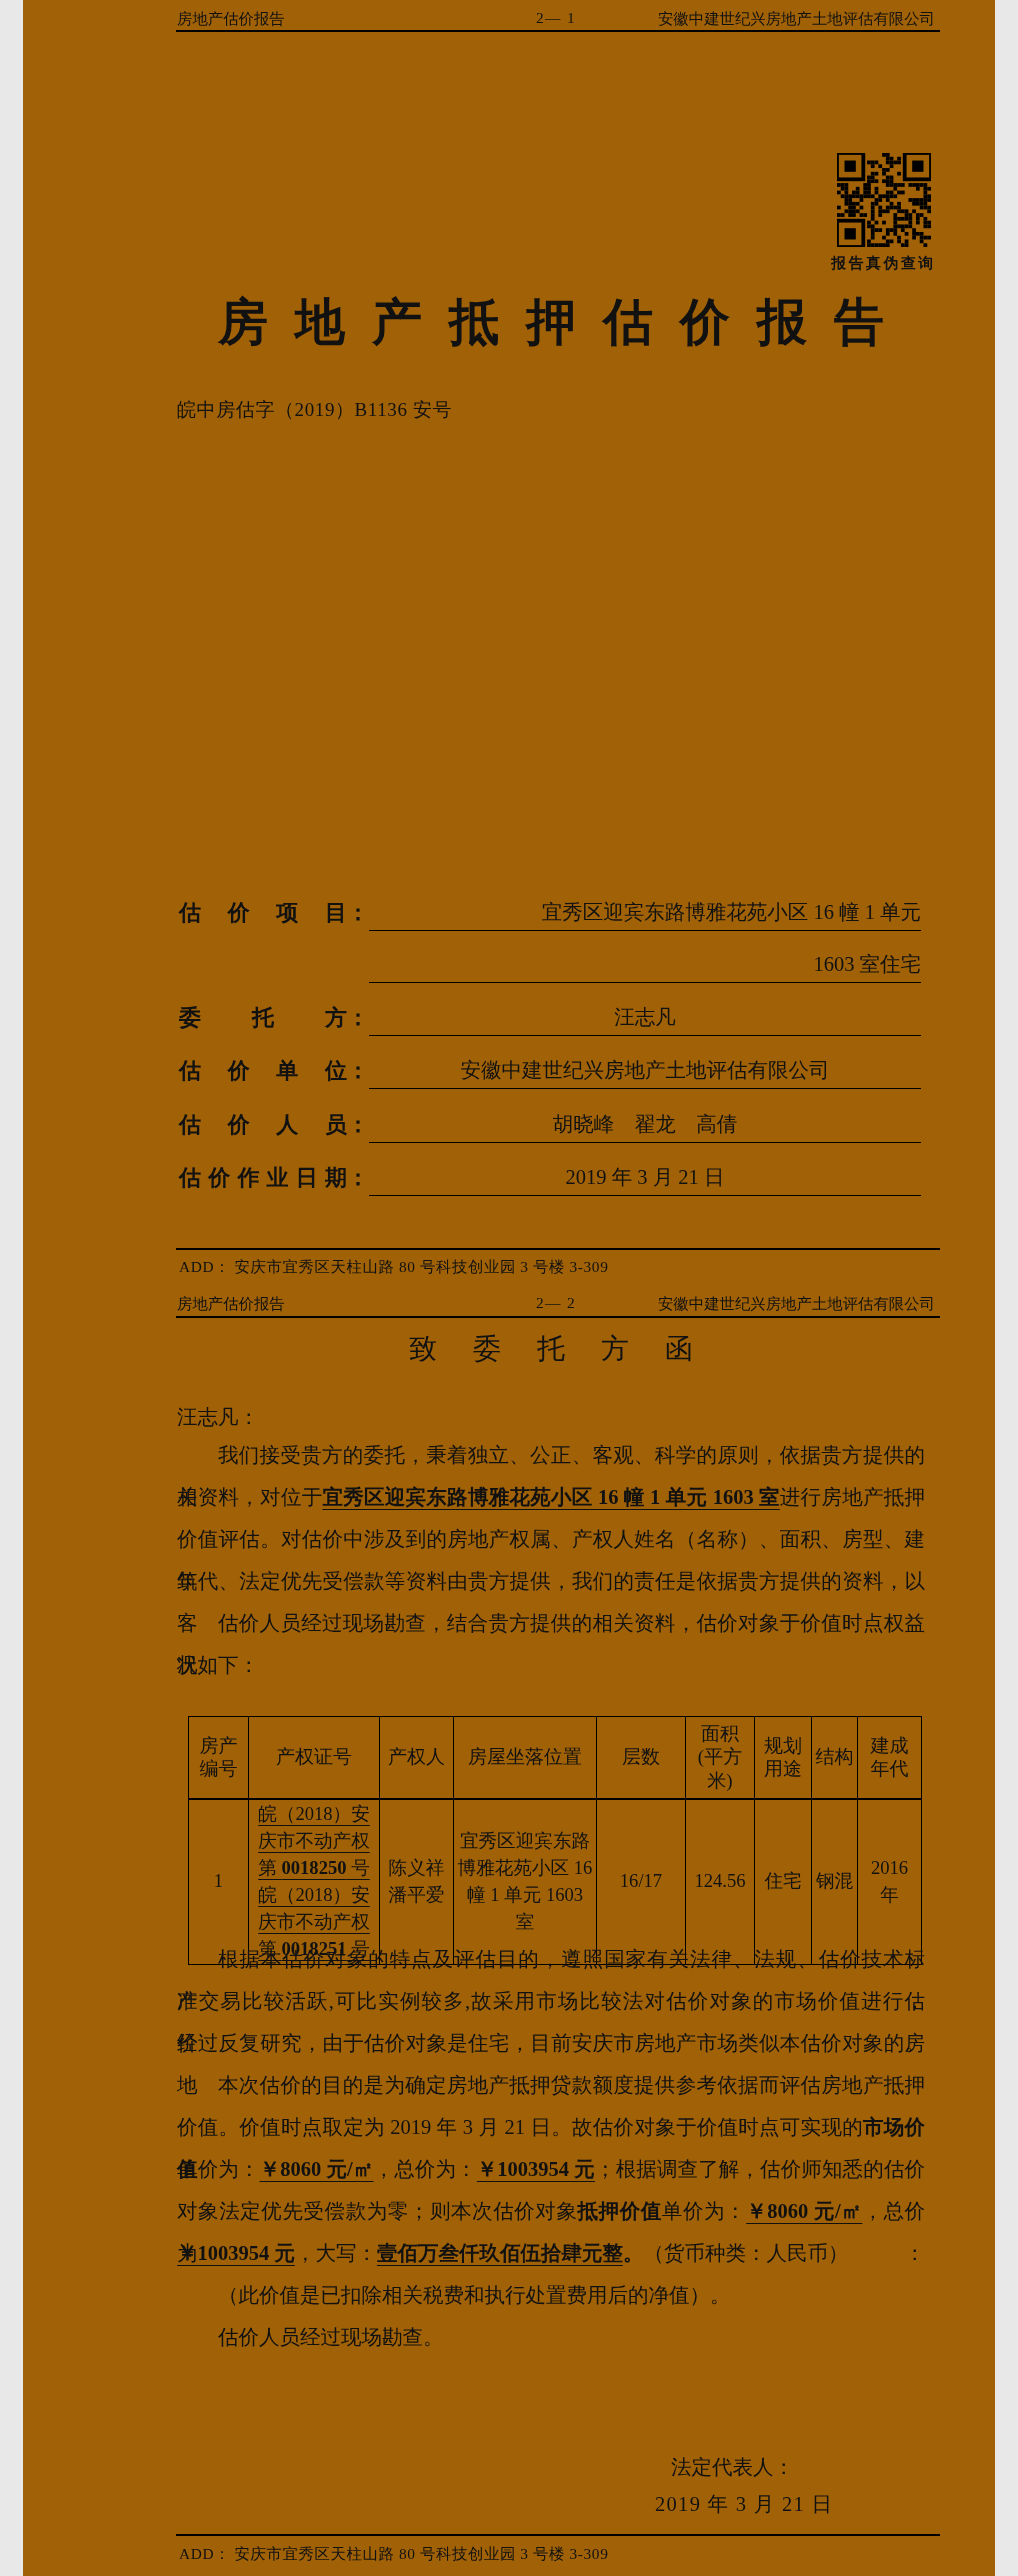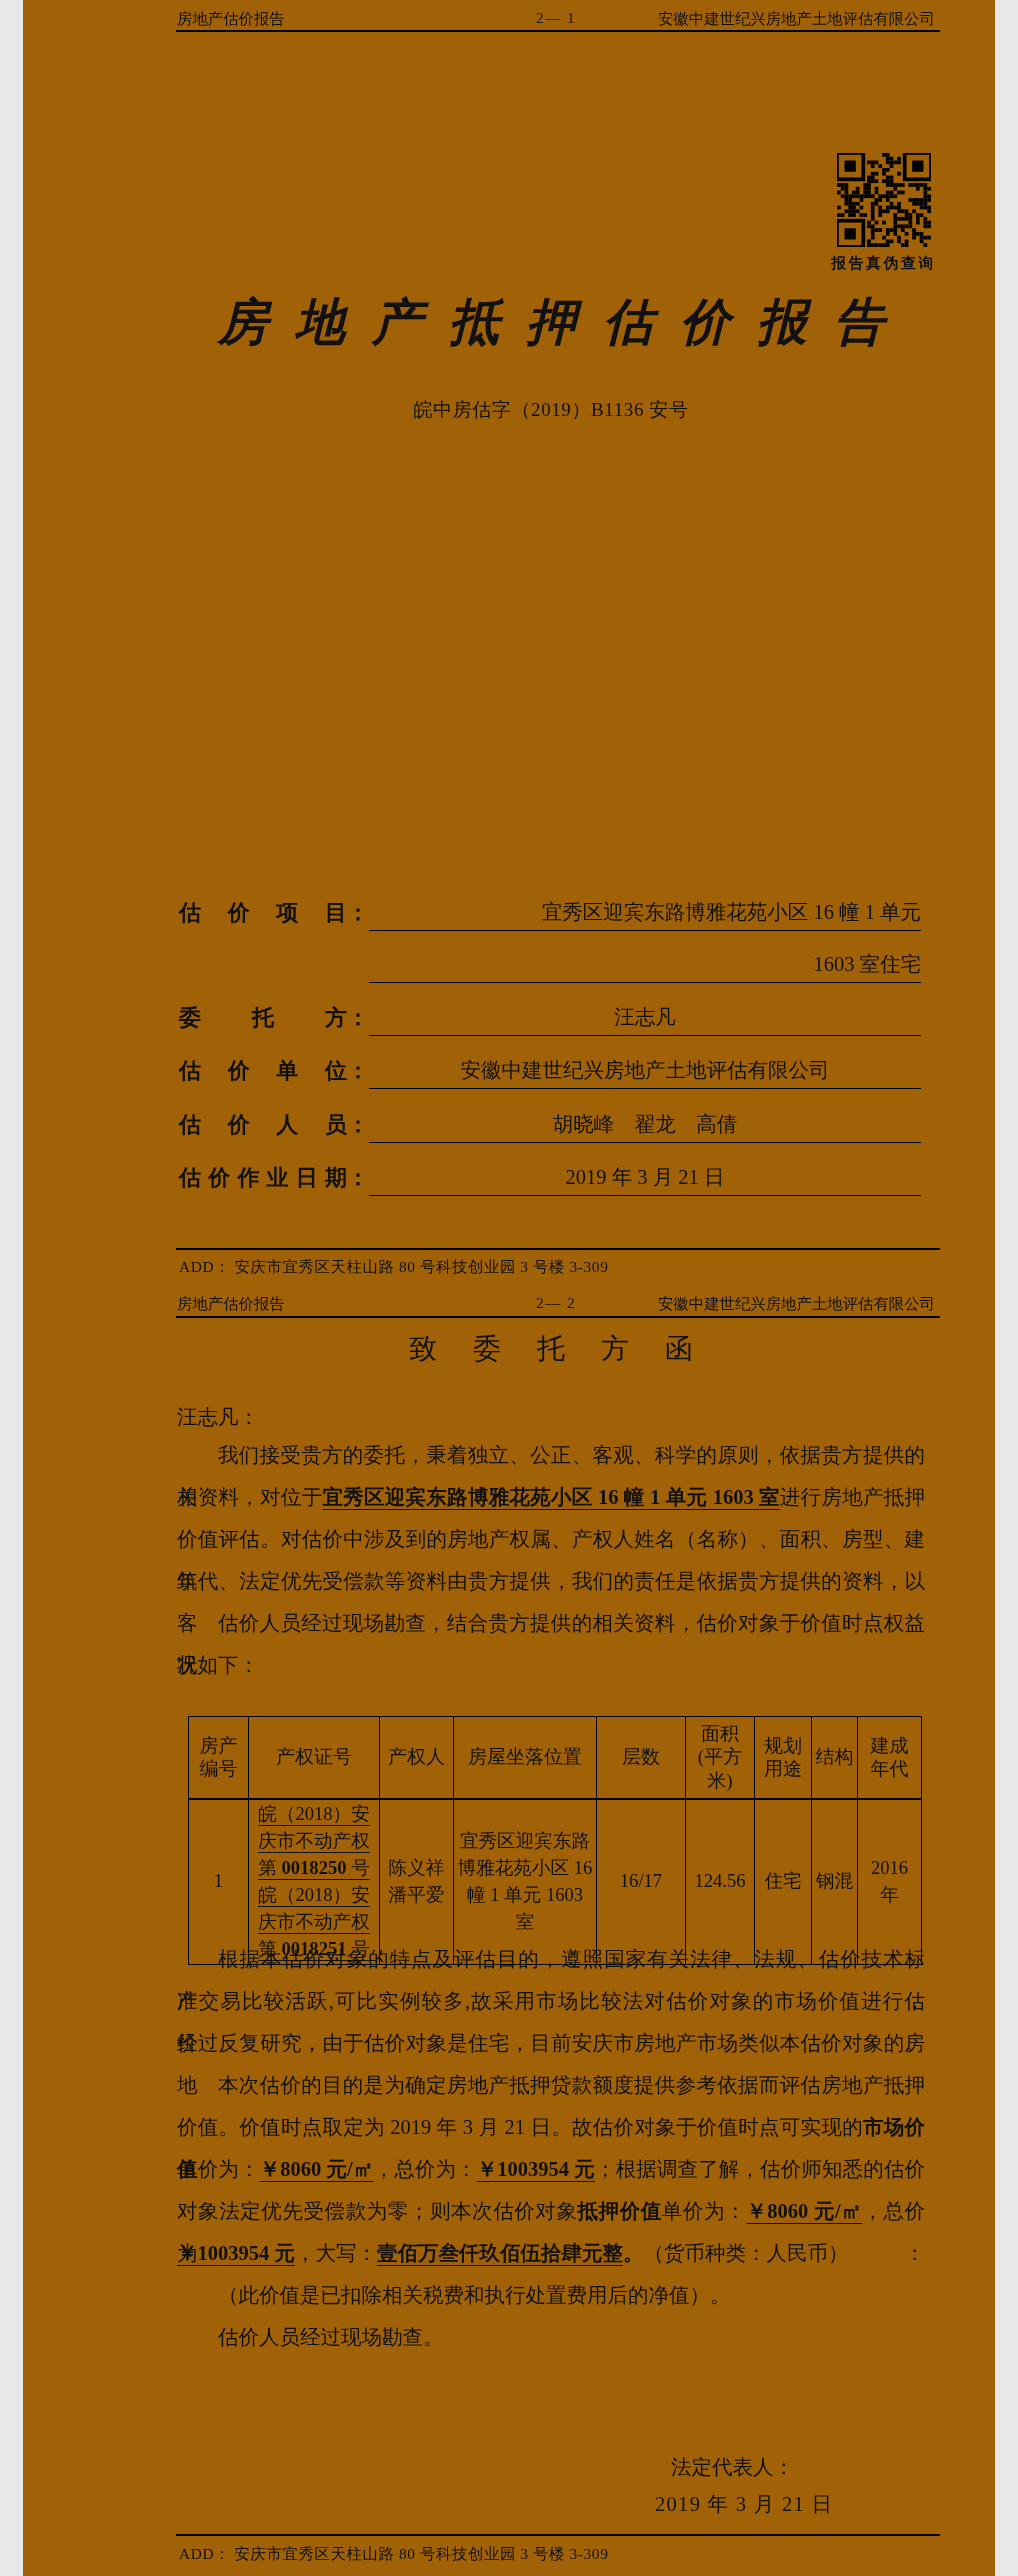--- a/index.html
+++ b/index.html
@@ -14,22 +14,22 @@
   .runhead .hr{position:absolute;right:0;top:0;}
   .rule{left:153px;width:764px;height:0;border-top:2.6px solid #000;}
   .addline{left:156px;font-size:15.4px;letter-spacing:0.6px;}
 
   
   .qrbox{left:814px;top:153px;width:94px;height:94px;}
   .qrcap{left:792px;top:254px;width:137px;text-align:center;font-size:14.8px;font-weight:bold;letter-spacing:2.6px;}
 
   
   .bigtitle{left:154px;top:289px;width:748px;text-align:center;font-size:50px;font-weight:bold;
-            letter-spacing:27px;padding-left:27px;box-sizing:border-box;white-space:nowrap;font-style:italic;}
-  .docno{left:154px;top:397px;width:748px;text-align:center;font-size:19px;letter-spacing:0.6px;}
+            letter-spacing:27px;padding-left:27px;box-sizing:border-box;white-space:nowrap;}
+  .docno{left:154px;top:397px;width:748px;text-align:left;font-size:19px;letter-spacing:0.6px;}
 
   
   .frow{left:156px;width:746px;height:37px;}
   .flabel{display:inline-block;width:168px;font-size:22px;font-weight:bold;
           text-align:justify;text-align-last:justify;vertical-align:bottom;line-height:37px;}
   .fcolon{display:inline-block;width:22px;font-size:22px;font-weight:bold;vertical-align:bottom;line-height:37px;}
   .fval{display:inline-block;width:552px;font-size:20.5px;vertical-align:bottom;line-height:36px;
         border-bottom:1.9px solid #000;text-align:center;box-sizing:border-box;}
   .fval.left{text-align:right;padding-left:9px;}
 

